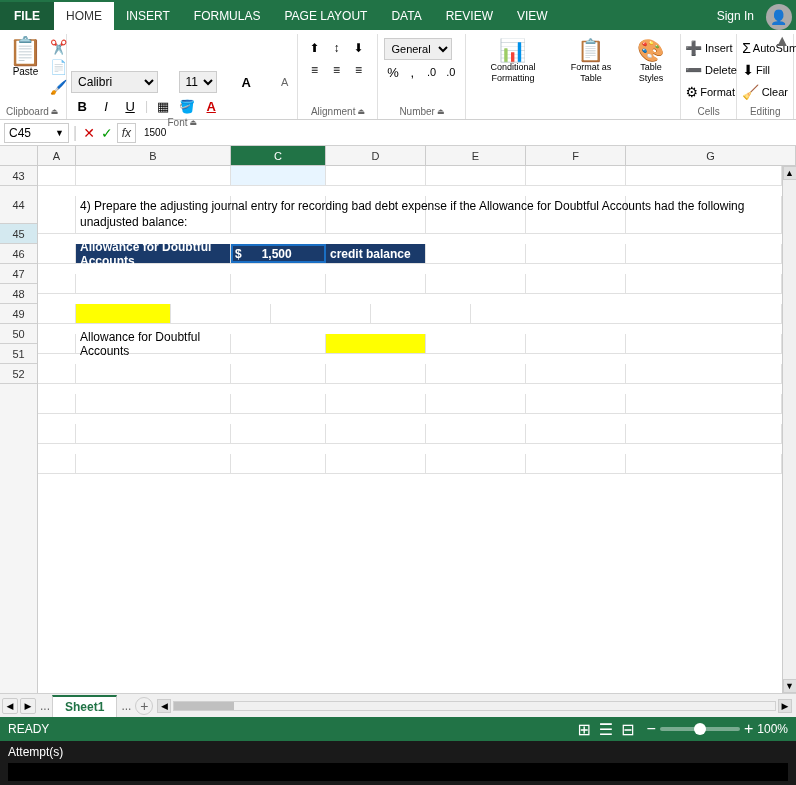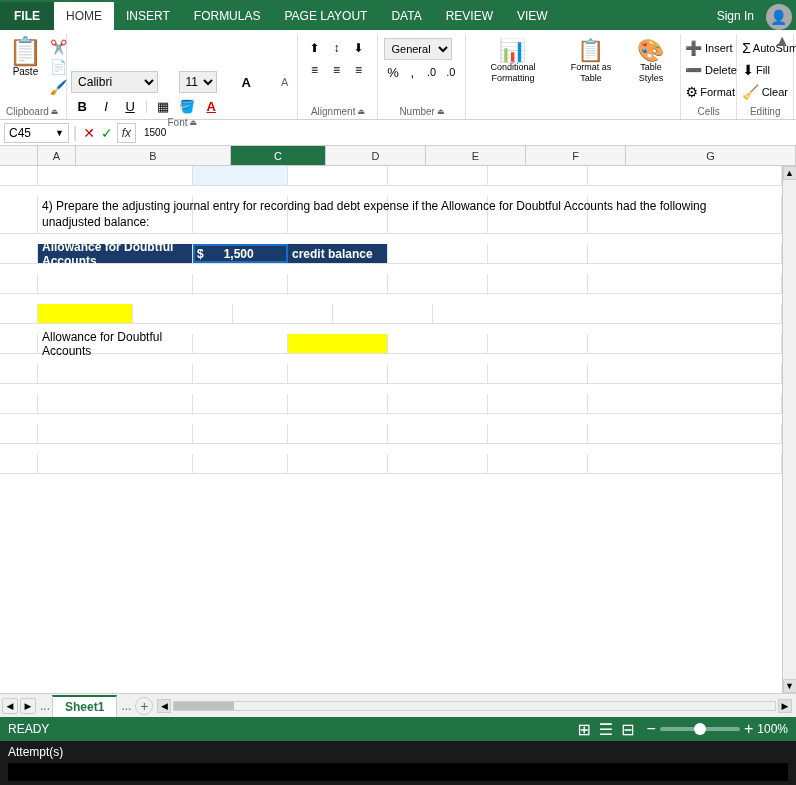--- a/index.html
+++ b/index.html
@@ -194,20 +194,32 @@
         <div style="width:155px; min-width:155px; border-right:1px solid #ccc; display:flex; align-items:center; justify-content:center; color:#333;">B</div>
         <div style="width:95px; min-width:95px; border-right:1px solid #ccc; display:flex; align-items:center; justify-content:center; background:#217346; color:white;">C</div>
         <div style="width:100px; min-width:100px; border-right:1px solid #ccc; display:flex; align-items:center; justify-content:center; color:#333;">D</div>
         <div style="width:100px; min-width:100px; border-right:1px solid #ccc; display:flex; align-items:center; justify-content:center; color:#333;">E</div>
         <div style="width:100px; min-width:100px; border-right:1px solid #ccc; display:flex; align-items:center; justify-content:center; color:#333;">F</div>
         <div style="flex:1; border-right:1px solid #ccc; display:flex; align-items:center; justify-content:center; color:#333;">G</div>
       </div>
 
       <div style="display:flex; flex:1; overflow:hidden;">
 
+        <div style="display:flex; flex-direction:column; min-width:38px; width:38px; background:#f5f5f5; border-right:1px solid #ccc;">
+          <div style="height:20px; border-bottom:1px solid #d0d0d0; display:flex; align-items:center; justify-content:center; font-size:11px; color:#333;">43</div>
+          <div style="height:38px; border-bottom:1px solid #d0d0d0; display:flex; align-items:center; justify-content:center; font-size:11px; color:#333;">44</div>
+          <div style="height:20px; border-bottom:1px solid #d0d0d0; display:flex; align-items:center; justify-content:center; font-size:11px; color:#333; background:#d4e9f0;">45</div>
+          <div style="height:20px; border-bottom:1px solid #d0d0d0; display:flex; align-items:center; justify-content:center; font-size:11px; color:#333;">46</div>
+          <div style="height:20px; border-bottom:1px solid #d0d0d0; display:flex; align-items:center; justify-content:center; font-size:11px; color:#333;">47</div>
+          <div style="height:20px; border-bottom:1px solid #d0d0d0; display:flex; align-items:center; justify-content:center; font-size:11px; color:#333;">48</div>
+          <div style="height:20px; border-bottom:1px solid #d0d0d0; display:flex; align-items:center; justify-content:center; font-size:11px; color:#333;">49</div>
+          <div style="height:20px; border-bottom:1px solid #d0d0d0; display:flex; align-items:center; justify-content:center; font-size:11px; color:#333;">50</div>
+          <div style="height:20px; border-bottom:1px solid #d0d0d0; display:flex; align-items:center; justify-content:center; font-size:11px; color:#333;">51</div>
+          <div style="height:20px; border-bottom:1px solid #d0d0d0; display:flex; align-items:center; justify-content:center; font-size:11px; color:#333;">52</div>
+        </div>
 
         <div style="display:flex; flex-direction:column; flex:1; overflow:hidden;gap:10px;">
 
           <div style="display:flex; height:20px; border-bottom:1px solid #e0e0e0;">
             <div style="width:38px; min-width:38px; border-right:1px solid #e0e0e0; font-size:12px; padding:0 4px;"></div>
             <div style="width:155px; min-width:155px; border-right:1px solid #e0e0e0; font-size:12px; padding:0 4px;"></div>
             <div style="width:95px; min-width:95px; border-right:1px solid #e0e0e0; font-size:12px; padding:0 4px; background:#e8f5ff;"></div>
             <div style="width:100px; min-width:100px; border-right:1px solid #e0e0e0; font-size:12px; padding:0 4px;"></div>
             <div style="width:100px; min-width:100px; border-right:1px solid #e0e0e0; font-size:12px; padding:0 4px;"></div>
             <div style="width:100px; min-width:100px; border-right:1px solid #e0e0e0; font-size:12px; padding:0 4px;"></div>

